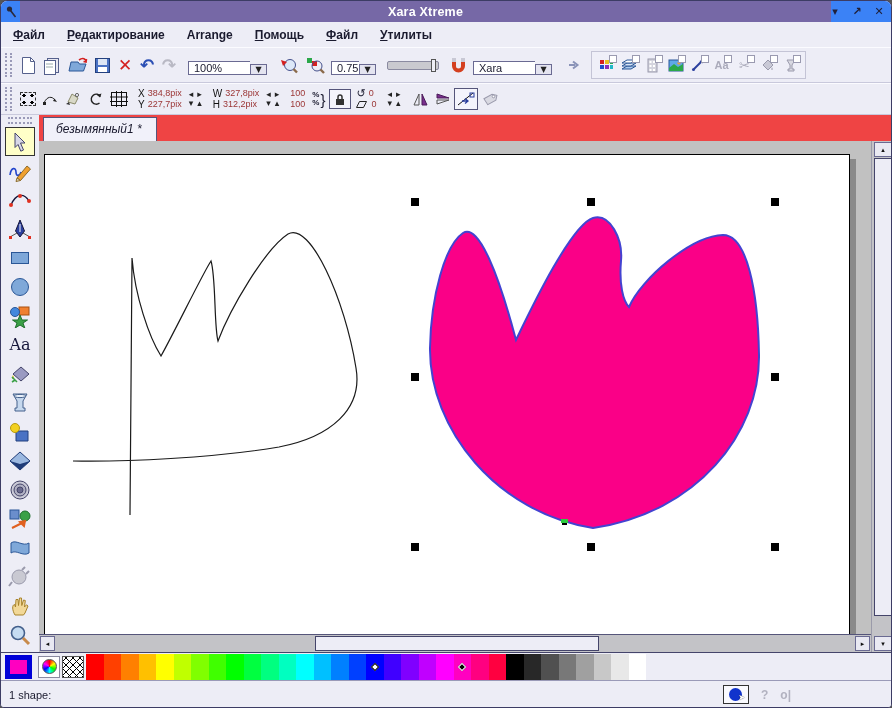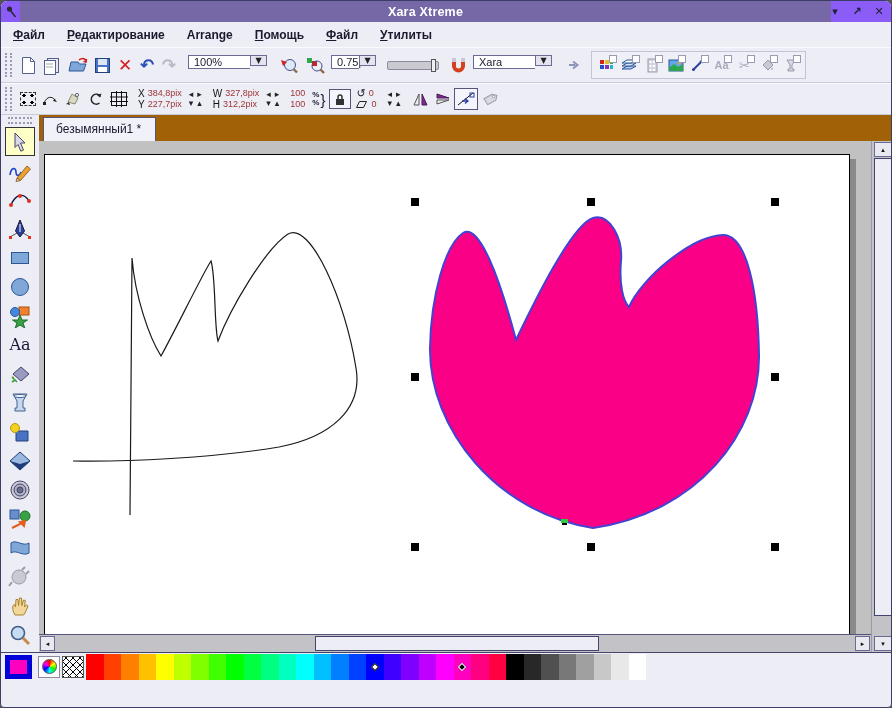--- a/index.html
+++ b/index.html
@@ -3,21 +3,21 @@
 <meta charset="utf-8">
 <style>
   html,body{margin:0;padding:0;background:#555;}
   *{box-sizing:border-box;}
   .win{position:relative;width:892px;height:708px;background:#EDEDF6;
        font-family:"Liberation Sans",sans-serif;color:#1A1A2E;overflow:hidden;
        border:1px solid #3C3C64;border-radius:7px 7px 4px 4px;}
   .icnf{font-family:"DejaVu Sans",sans-serif;}
 
   
-  .titlebar{position:absolute;left:0;top:0;width:100%;height:21px;background:#8b5cf6;}
+  .titlebar{position:absolute;left:0;top:0;width:100%;height:21px;background:#3b82f6;}
   .pinbtn{position:absolute;left:2px;top:2px;width:16px;height:17px;display:flex;align-items:center;justify-content:center;}
   .tb-purple{position:absolute;left:19px;top:0;width:811px;height:21px;background:#7668A6;
              display:flex;align-items:center;justify-content:center;}
   .tb-title{color:#FFFFFF;font-weight:bold;font-size:12.5px;letter-spacing:.2px;}
   .winbtns{position:absolute;right:4px;top:0;height:21px;display:flex;align-items:center;gap:6px;}
   .winbtn{width:16px;height:16px;display:flex;align-items:center;justify-content:center;
           font-size:11px;font-weight:bold;color:#20203A;cursor:default;}
 
   
   .menubar{position:absolute;left:0;top:21px;width:100%;height:25px;display:flex;align-items:center;
@@ -29,21 +29,21 @@
   .toolbar{position:absolute;left:0;width:100%;display:flex;align-items:center;
            border-top:1px solid #FBFBFF;border-bottom:1px solid #C9C9DC;}
   .t1{top:46px;height:36px;}
   .t2{top:82px;height:32px;}
   .draghandle{width:7px;height:24px;border-left:2px dotted #9A9AB8;border-right:2px dotted #9A9AB8;margin:0 5px 0 4px;}
   .tbtn{height:26px;min-width:22px;display:flex;align-items:center;justify-content:center;
         border:1px solid transparent;padding:0 2px;}
   .glyph-red{color:#D42020;font-weight:bold;font-size:17px;}
   .glyph-undo{color:#2B4FB4;font-size:17px;font-weight:bold;}
   .glyph-redo{color:#B9B9C4;font-size:17px;font-weight:bold;}
-  .combo{display:flex;align-items:flex-start;height:20px;margin:0 3px;}
+  .combo{display:flex;align-items:flex-end;height:20px;margin:0 3px;}
   .combo .cval{background:#FFF;border:1px solid #6A6A92;border-right:none;width:62px;
                font-size:11px;display:flex;align-items:center;padding-left:5px;}
   .combo .cbtn{width:17px;background:#E4E4F0;border:1px solid #6A6A92;display:flex;align-items:center;
                justify-content:center;font-size:8px;color:#222;}
   .combo.narrow .cval{width:28px;}
   .slider{width:52px;height:9px;background:#C9C9CF;border:1px solid #8A8AA0;border-radius:2px;
           position:relative;margin:0 8px;}
   .slider .knob{position:absolute;right:2px;top:-3px;width:5px;height:13px;background:#EFEFF6;
                 border:1px solid #555;}
   .gal-group{display:flex;align-items:center;gap:4px;border:1px solid #C4C4D6;height:28px;
@@ -59,21 +59,21 @@
   .ib-val{font-size:9px;color:#9B3535;}
   .ib-row{display:flex;align-items:center;gap:3px;}
   .nudge{display:flex;flex-direction:column;line-height:9px;margin:0 4px;font-size:9px;color:#222;}
   .nudge span{letter-spacing:4px;}
   .boxed{border:1px solid #55557A;background:#F4F4FC;}
   .pctbrace{display:flex;align-items:center;margin:0 4px;}
   .pctbrace .pp{font-size:8px;line-height:8px;font-weight:bold;}
   .pctbrace .br{font-size:15px;margin-left:1px;}
 
   
-  .tabbar{position:absolute;left:38px;top:114px;width:854px;height:26px;background:#a16207;}
+  .tabbar{position:absolute;left:38px;top:114px;width:854px;height:26px;background:#ef4444;font-style:italic;}
   .tab{position:absolute;left:4px;top:2px;height:24px;padding:4px 14px 0 12px;background:#F1F1FA;
        border:1px solid #55557A;border-bottom:none;font-size:12px;}
 
   
   .toolbox{position:absolute;left:0;top:114px;width:38px;height:537px;background:#EDEDF6;
            display:flex;flex-direction:column;align-items:center;}
   .tbox-handle{width:24px;height:7px;border-top:2px dotted #9A9AB8;border-bottom:2px dotted #9A9AB8;margin:2px 0 3px 0;}
   .tool{width:30px;height:29px;display:flex;align-items:center;justify-content:center;}
   .tool.active{background:#FFFFC8;border:1px solid #333;}
   .aa-txt{font-family:"DejaVu Serif",serif;font-size:16px;color:#16163A;}
@@ -613,14 +613,25 @@
         <div class="swatch" style="background: rgb(40, 40, 40);"></div>
         <div class="swatch" style="background: rgb(80, 80, 80);"></div>
         <div class="swatch" style="background: rgb(120, 120, 120);"></div>
         <div class="swatch" style="background: rgb(160, 160, 160);"></div>
         <div class="swatch" style="background: rgb(200, 200, 200);"></div>
         <div class="swatch" style="background: rgb(232, 232, 232);"></div>
         <div class="swatch" style="background: rgb(255, 255, 255);"></div>
       </div>
   </div>
 
+  <div class="statusbar">
+    <span class="status-text">1 shape:</span>
+    <div class="status-icons">
+      <div class="dragbox">
+        <div class="bluecirc"></div>
+        <span class="cursorlet icnf">➤</span>
+      </div>
+      <span class="dim">?</span>
+      <span class="dim">o|</span>
+    </div>
+  </div>
 
 </div>
 
 </body></html>

